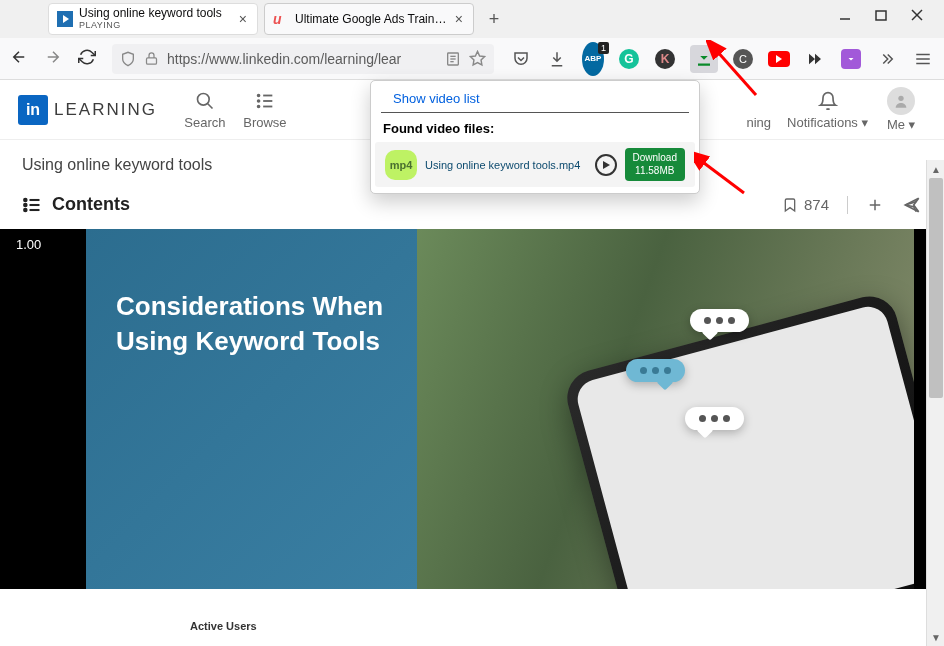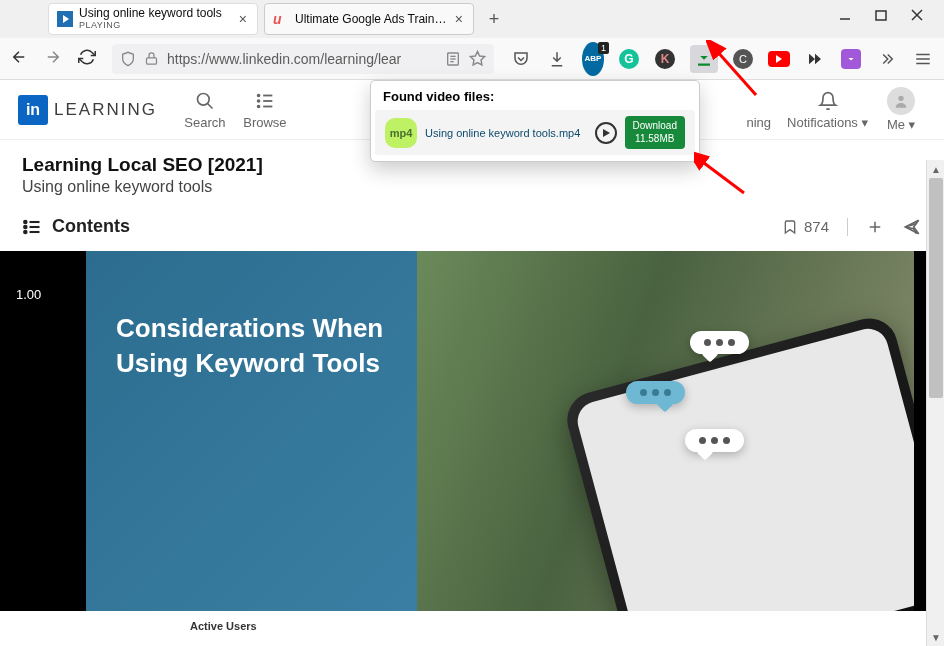--- a/index.html
+++ b/index.html
@@ -45,21 +45,21 @@
 .course-sub { font-size:16px; color:#444; margin-top:2px; }
 
 .content-bar { display:flex; align-items:center; padding: 10px 22px 14px; }
 .contents-btn { display:flex; align-items:center; gap:10px; font-size:18px; font-weight:600; color:#222; cursor:pointer;}
 .content-bar-spacer { flex:1; }
 .content-actions { display:flex; align-items:center; gap:18px; color:#666; font-size:15px;}
 .bookmark { display:flex; align-items:center; gap:6px;}
 .divider { width:1px; height:18px; background:#ccc;}
 
 .video-area { background:#000; position: relative; height: 360px; }
-.video-letterbox-left { position:absolute; left:0; top:0; width:86px; height:100%; background:#000; color:#fff; padding: 36px 16px; font-size:13px;}
+.video-letterbox-left { position:absolute; left:0; top:0; width:86px; height:100%; background:#000; color:#fff; padding: 8px 16px; font-size:13px;}
 .video-letterbox-right { position:absolute; right:0; top:0; width:30px; height:100%; background:#000;}
 .video-content { position:absolute; left:86px; right:30px; top:0; bottom:0; display:flex; }
 .slide-left { width: 40%; background: linear-gradient(135deg, #2c6d8f, #3a7fa3); color:#fff; padding: 60px 30px; display:flex; align-items:flex-start;}
 .slide-left h2 { font-size:26px; font-weight:700; line-height:1.35;}
 .slide-right { flex:1; background: linear-gradient(110deg, #6b8a5a 0%, #4a6240 40%, #8a9070 100%); position:relative; overflow:hidden;}
 .phone { position:absolute; right:-20px; bottom:-40px; width: 340px; height: 300px; background: linear-gradient(145deg, #2a2a2a, #0a0a0a); border-radius: 28px; transform: rotate(-15deg); box-shadow: 0 10px 30px rgba(0,0,0,0.4);}
 .phone::after { content:''; position:absolute; inset: 10px; background:#e8e8e8; border-radius: 20px;}
 .hand { position:absolute; right:-30px; bottom:-60px; width:260px; height:240px; background: radial-gradient(ellipse at 40% 40%, #c89878, #a07560); border-radius: 50% 40% 30% 20%; transform: rotate(10deg);}
 .bubble { position:absolute; background:#fff; border-radius:14px; padding: 8px 14px; box-shadow: 0 3px 10px rgba(0,0,0,0.25); display:flex; gap:5px; align-items:center;}
 .bubble.blue { background:#6fb8d4; }
@@ -271,21 +271,20 @@
           <svg width="16" height="16" viewBox="0 0 24 24" fill="#aaa">
             <circle cx="12" cy="8" r="4"></circle>
             <path d="M4 22c0-4 4-7 8-7s8 3 8 7"></path>
           </svg>
         </span>
       <span><span>Me</span> ▾</span>
     </div>
   </div>
 
   <div class="course-header">
-    <div class="course-title">Learning Local SEO [2021]</div>
     <div class="course-sub">Using online keyword tools</div>
   </div>
 
   <div class="content-bar">
     <div class="contents-btn">
       <svg width="20" height="20" viewBox="0 0 24 24" fill="none" stroke="#222" stroke-width="2.5">
           <circle cx="4" cy="6" r="1.5" fill="#222"></circle>
           <circle cx="4" cy="12" r="1.5" fill="#222"></circle>
           <circle cx="4" cy="18" r="1.5" fill="#222"></circle>
           <line x1="9" y1="6" x2="21" y2="6"></line>
@@ -350,20 +349,21 @@
   </div>
 
   <div class="scrollbar">
     <div class="scroll-arrow">▲</div>
     <div class="scroll-thumb"></div>
     <div class="scroll-arrow" style="position:absolute;bottom:0;">▼</div>
   </div>
 </div>
 
 <div class="popup">
+  <div class="popup-link">Show video list</div>
   <div class="popup-header">Found video files:</div>
   <div class="video-item">
     <div class="mp4-badge">mp4</div>
     <div class="video-name">Using online keyword tools.mp4</div>
     <div class="play-circle"></div>
     <div class="download-btn">
       <div>Download</div>
       <div>11.58MB</div>
     </div>
   </div>

